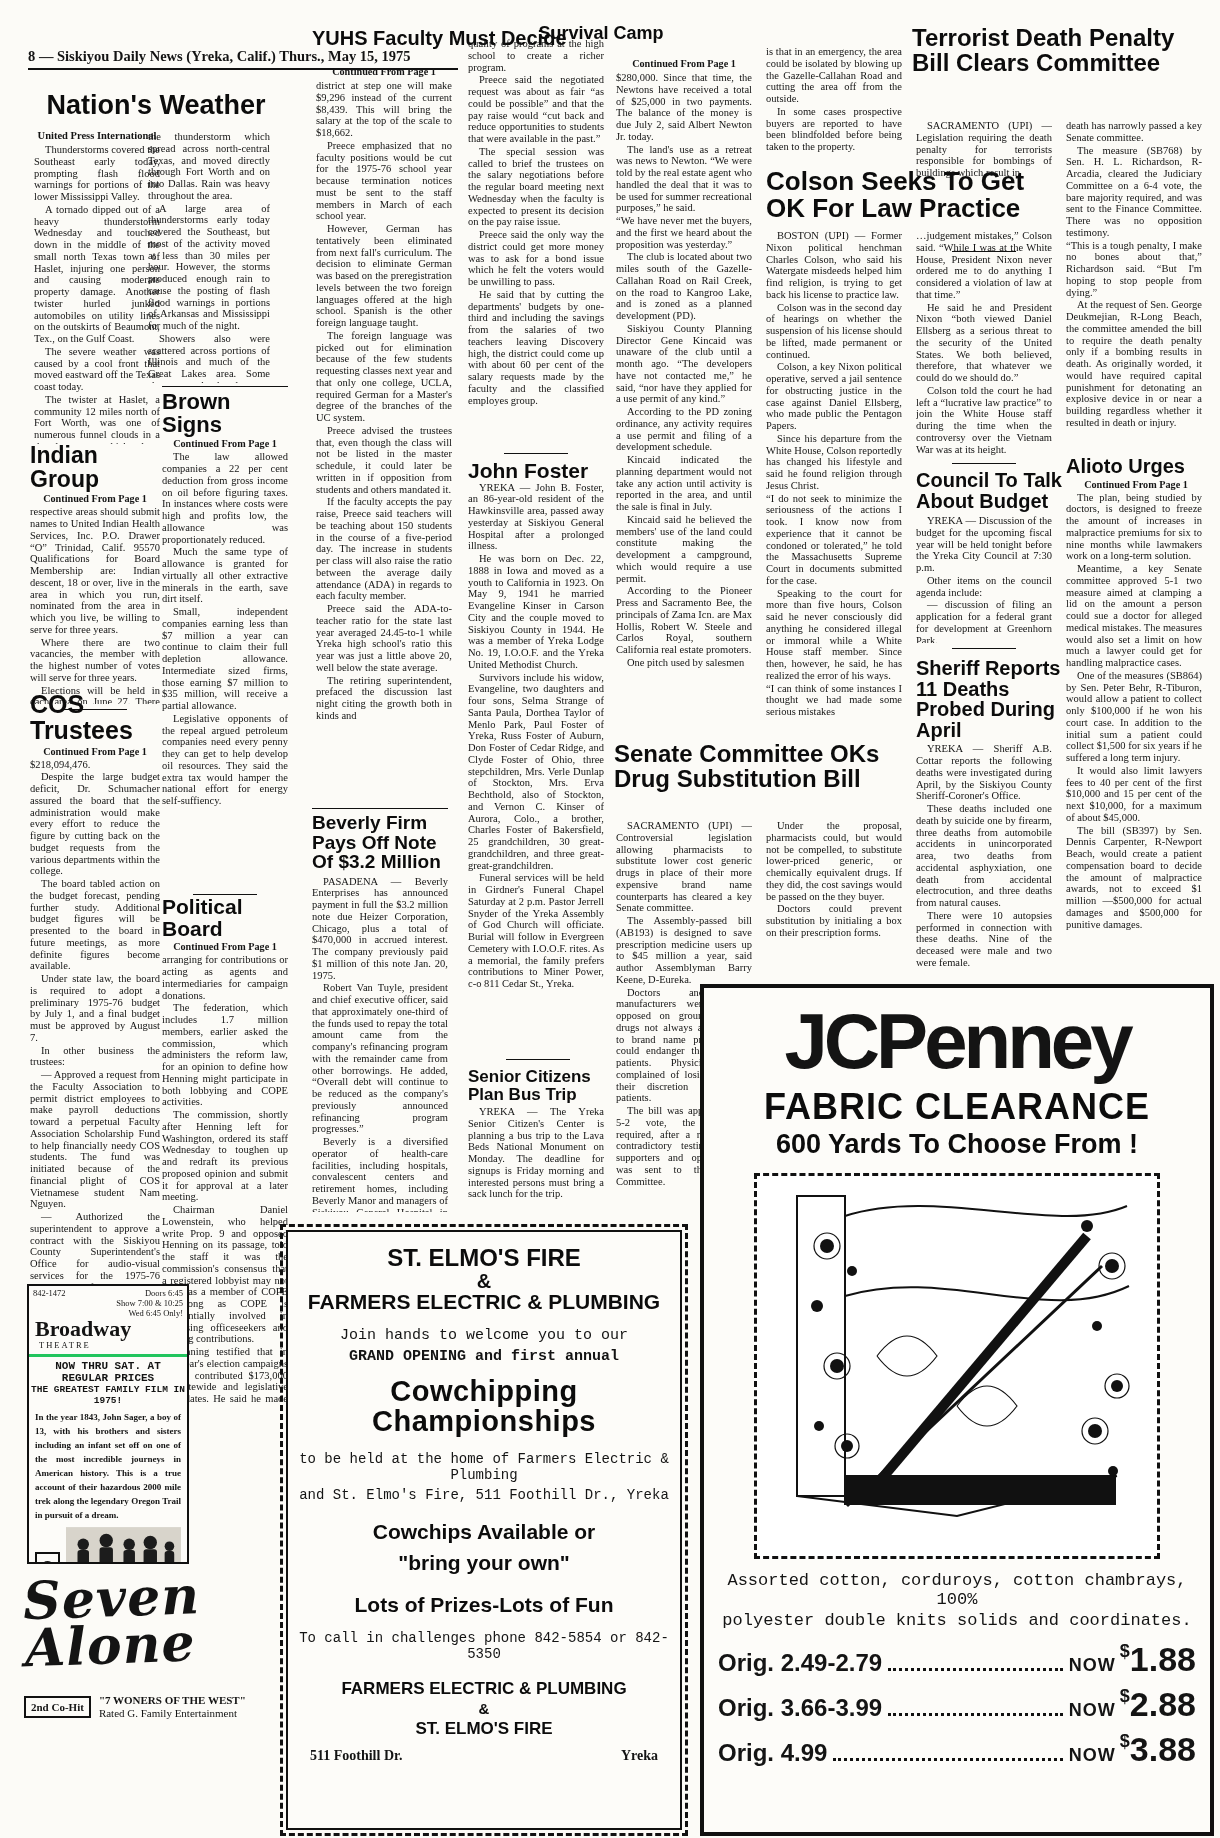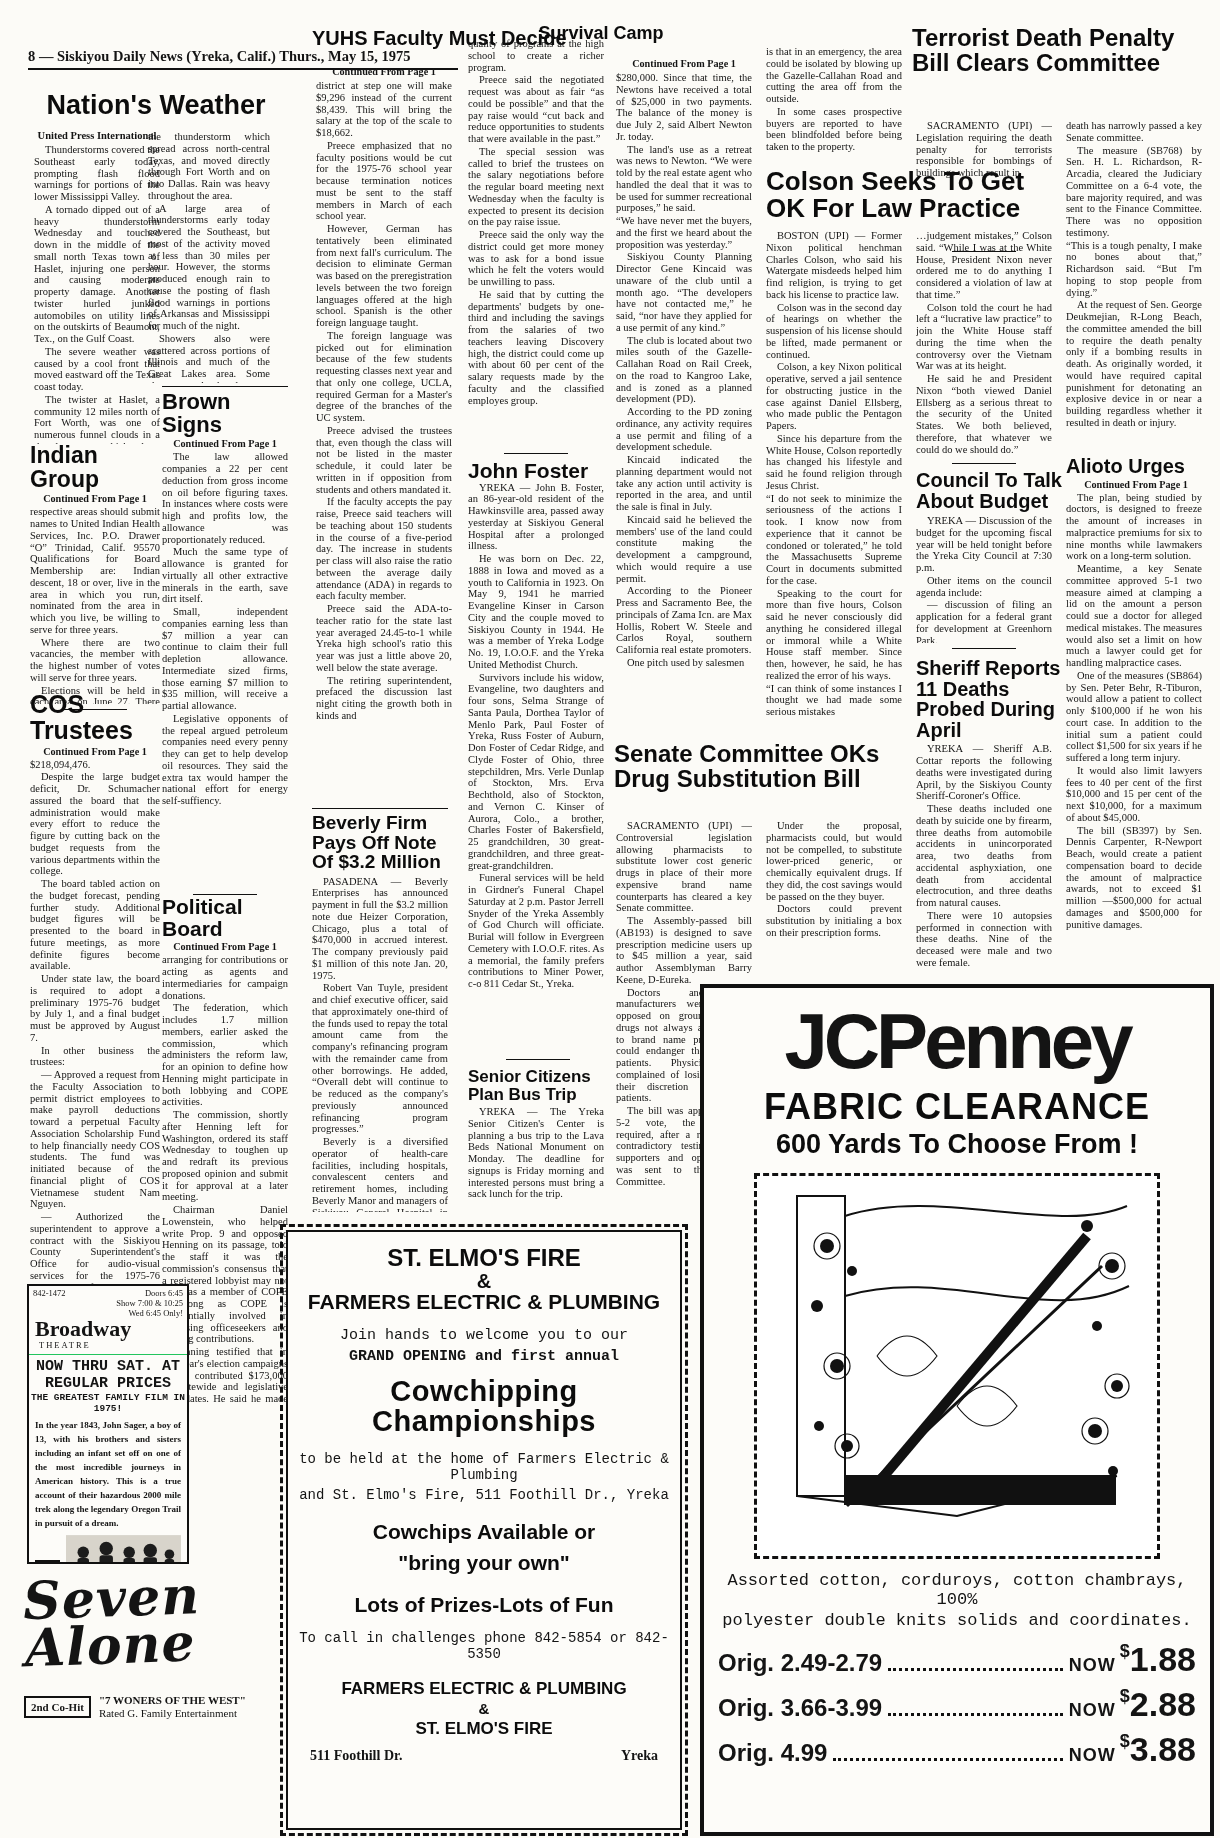--- a/index.html
+++ b/index.html
@@ -144,22 +144,22 @@
         <p>YREKA — The Yreka Senior Citizen's Center is planning a bus trip to the Lava Beds National Monument on Monday. The deadline for signups is Friday morning and interested persons must bring a sack lunch for the trip.</p>
       </div>
   </div>
 
   <div class="abs head ctr" style="left:534px;top:24px;width:134px;font-size:18px;white-space:nowrap">Survival Camp</div>
   <div class="abs cont" style="left:616px;top:56px;width:136px">Continued From Page 1</div>
   <div class="abs bodycol" style="left:616px;top:72px;width:136px;height:662px">
       <p class="noindent">$280,000. Since that time, the Newtons have received a total of $25,000 in two payments. The balance of the money is due July 2, said Albert Newton Jr. today.</p>
       <p>The land's use as a retreat was news to Newton. “We were told by the real estate agent who handled the deal that it was to be used for summer recreational purposes,” he said.</p>
       <p class="noindent">“We have never met the buyers, and the first we heard about the proposition was yesterday.”</p>
+      <p>The club is located about two miles south of the Gazelle-Callahan Road on Rail Creek, on the road to Kangroo Lake, and is zoned as a planned development (PD).</p>
       <p>Siskiyou County Planning Director Gene Kincaid was unaware of the club until a month ago. “The developers have not contacted me,” he said, “nor have they applied for a use permit of any kind.”</p>
-      <p>The club is located about two miles south of the Gazelle-Callahan Road on Rail Creek, on the road to Kangroo Lake, and is zoned as a planned development (PD).</p>
       <p>According to the PD zoning ordinance, any activity requires a use permit and filing of a development schedule.</p>
       <p>Kincaid indicated the planning department would not take any action until activity is reported in the area, and until the sale is final in July.</p>
       <p>Kincaid said he believed the members' use of the land could constitute making the development a campground, which would require a use permit.</p>
       <p>According to the Pioneer Press and Sacramento Bee, the principals of Zama Icn. are Max Hollis, Robert W. Steele and Carlos Royal, southern California real estate promoters.</p>
       <p>One pitch used by salesmen</p>
     </div>
   <div class="abs bodycol" style="left:766px;top:46px;width:136px;height:118px">
       <p class="noindent">is that in an emergency, the area could be isolated by blowing up the Gazelle-Callahan Road and cutting the area off from the outside.</p>
       <p>In some cases prospective buyers are reported to have been blindfolded before being taken to the property.</p>
     </div>
@@ -169,22 +169,22 @@
       <p>BOSTON (UPI) — Former Nixon political henchman Charles Colson, who said his Watergate misdeeds helped him find religion, is trying to get back his license to practice law.</p>
       <p>Colson was in the second day of hearings on whether the suspension of his license should be lifted, made permanent or continued.</p>
       <p>Colson, a key Nixon political operative, served a jail sentence for obstructing justice in the case against Daniel Ellsberg, who made public the Pentagon Papers.</p>
       <p>Since his departure from the White House, Colson reportedly has changed his lifestyle and said he found religion through Jesus Christ.</p>
       <p class="noindent">“I do not seek to minimize the seriousness of the actions I took. I know now from experience that it cannot be condoned or tolerated,” he told the Massachusetts Supreme Court in documents submitted for the case.</p>
       <p>Speaking to the court for more than five hours, Colson said he never consciously did anything he considered illegal or immoral while a White House staff member. Since then, however, he said, he has realized the error of his ways.</p>
       <p class="noindent">“I can think of some instances I thought we had made some serious mistakes</p>
     </div>
   <div class="abs bodycol" style="left:916px;top:230px;width:136px;height:228px">
       <p class="noindent">…judgement mistakes,” Colson said. “While I was at the White House, President Nixon never ordered me to do anything I considered a violation of law at that time.”</p>
+      <p>He said he and President Nixon “both viewed Daniel Ellsberg as a serious threat to the security of the United States. We both believed, therefore, that whatever we could do we should do.”</p>
       <p>Colson told the court he had left a “lucrative law practice” to join the White House staff during the time when the controversy over the Vietnam War was at its height.</p>
-      <p>He said he and President Nixon “both viewed Daniel Ellsberg as a serious threat to the security of the United States. We both believed, therefore, that whatever we could do we should do.”</p>
     </div>
   <div class="abs endrule" style="left:952px;top:458px"></div>
 
   <div class="abs" style="left:916px;top:470px;width:146px">
     <div class="head" style="font-size:20px">Council To Talk About Budget</div>
     <div class="bodycol" style="height:128px;width:136px;margin-top:4px">
         <p>YREKA — Discussion of the budget for the upcoming fiscal year will be held tonight before the Yreka City Council at 7:30 p.m.</p>
         <p>Other items on the council agenda include:</p>
         <p>— discussion of filing an application for a federal grant for development at Greenhorn Park.</p>
       </div>
@@ -338,21 +338,21 @@
     <div style="display:flex;justify-content:space-between;padding:2px 4px 0">
       <span class="smallcaps">842-1472</span>
       <span class="smallcaps" style="text-align:right">
         <span>Doors 6:45</span><br>
         <span>Show 7:00 &amp; 10:25</span><br>
         <span>Wed 6:45 Only!</span>
       </span>
     </div>
     <div class="script" style="font-size:22px;margin-left:6px;line-height:1">Broadway</div>
     <div class="smallcaps" style="margin-left:10px;letter-spacing:2px">THEATRE</div>
-    <div class="sans ctr" style="font-size:15px;font-weight:700;margin-top:4px;border-top:1px solid #22c55e;padding-top:3px">NOW THRU SAT. AT REGULAR PRICES</div>
+    <div class="sans ctr" style="font-size:11px;font-weight:700;margin-top:4px;border-top:3px solid #22c55e;padding-top:3px">NOW THRU SAT. AT REGULAR PRICES</div>
     <div class="sans ctr" style="font-size:9.5px;font-weight:700">THE GREATEST FAMILY FILM IN 1975!</div>
     <div class="script" style="font-size:9px;line-height:14px;padding:4px 6px;text-align:justify">In the year 1843, John Sager, a boy of 13, with his brothers and sisters including an infant set off on one of the most incredible journeys in American history. This is a true account of their hazardous 2000 mile trek along the legendary Oregon Trail in pursuit of a dream.</div>
     <div style="display:flex;align-items:flex-end;gap:6px;padding:0 6px">
       <div class="gbox">G</div>
       <svg viewBox="0 0 120 52" width="120" height="52">
         <rect x="0" y="0" width="120" height="52" fill="#d8d4cb"></rect>
         <g fill="#1c1c1c">
           <circle cx="18" cy="18" r="6"></circle>
             <rect x="12" y="24" width="12" height="22" rx="3"></rect>
           <circle cx="42" cy="14" r="7"></circle>

